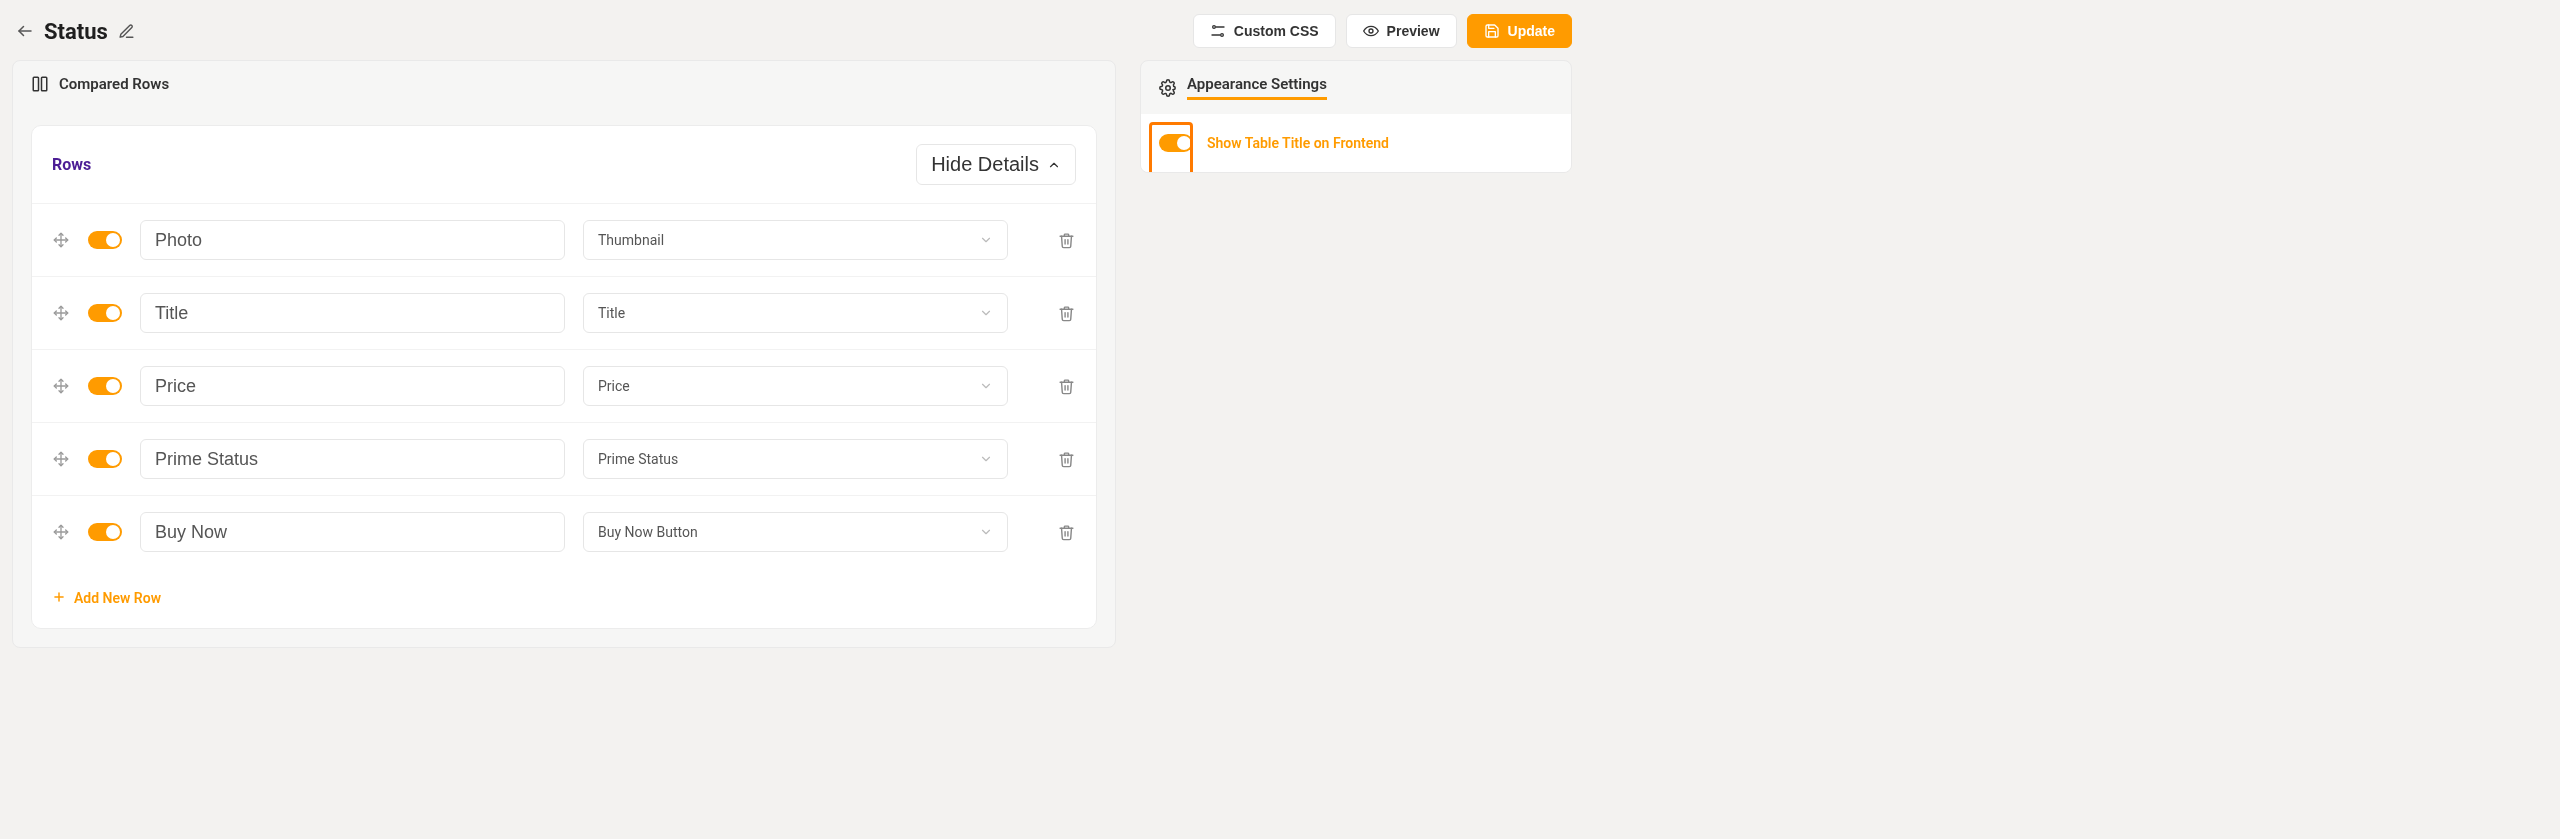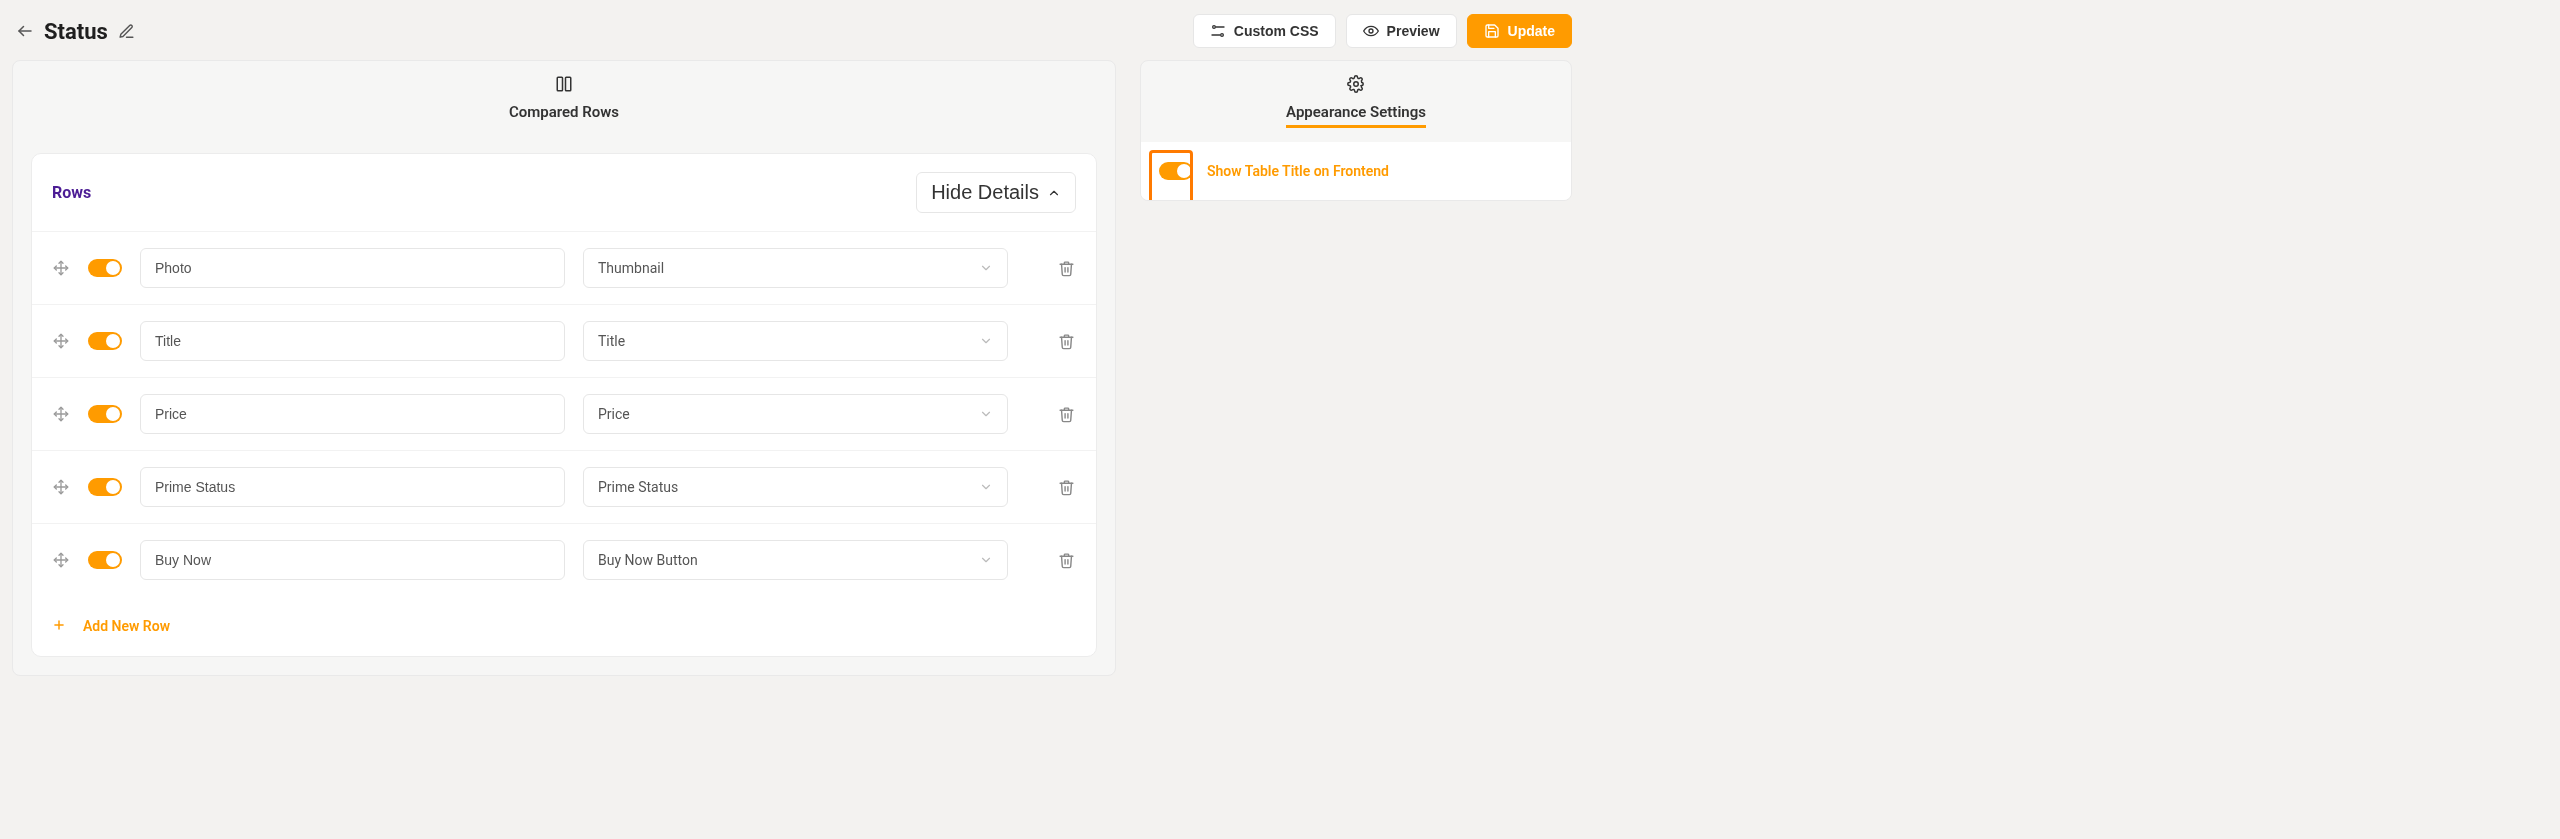--- a/index.html
+++ b/index.html
@@ -38,21 +38,21 @@
 
 .layout { display:flex; gap:24px; align-items:flex-start; }
 .left-col { flex: 1; }
 .right-col { width: 432px; }
 
 .panel {
   border:1px solid #e9e9e9; border-radius:8px; background:#f6f6f5; overflow:hidden;
 }
 .panel-head {
   display:flex; align-items:center; gap:10px; padding:14px 18px;
-  font-weight:600; font-size:15px; color:#333;flex-direction:column;
+  font-weight:600; font-size:15px; color:#333;
 }
 .panel-head.active-tab span.tab-label { border-bottom:3px solid #ff9b00; padding-bottom:4px; }
 
 
 .rows-card {
   margin:18px; background:#fff; border:1px solid #ececec; border-radius:10px;
 }
 .rows-card-head {
   display:flex; align-items:center; justify-content:space-between; padding:18px 20px;
 }
@@ -67,30 +67,30 @@
   border-bottom:1px solid #f2f2f2;
 }
 .row-item:last-of-type { border-bottom:none; }
 .drag-handle { width:18px; height:18px; color:#9a9a9a; cursor:grab; display:flex; align-items:center; justify-content:center;}
 .toggle {
   width:34px; height:18px; background:#ff9b00; border-radius:10px; position:relative; cursor:pointer; flex-shrink:0;
 }
 .toggle::after { content:""; position:absolute; right:2px; top:2px; width:14px; height:14px; background:#fff; border-radius:50%; }
 .text-input {
   flex:1; height:40px; border:1px solid #e6e6e6; border-radius:6px; background:#fff;
-  padding:0 14px; font-size:14px; color:#555;
+  padding:0 14px; font-size:18px; color:#555;
 }
 .select-input {
   flex:1; height:40px; border:1px solid #e6e6e6; border-radius:6px; background:#fff;
   padding:4px 14px; font-size:14px; color:#555; display:flex; align-items:center; justify-content:space-between; cursor:pointer;
 }
 .select-input .chev { color:#bbb; }
 .trash { width:20px; height:20px; color:#888; cursor:pointer; display:flex; align-items:center; justify-content:center; margin-left:30px;}
 .add-row {
-  display:inline-flex; align-items:flex-start; gap:17px; color:#ff9b00; font-weight:600;
+  display:inline-flex; align-items:flex-start; gap:8px; color:#ff9b00; font-weight:600;
   cursor:pointer; padding:22px 20px;
 }
 
 
 .settings-body {
   background:#fff; padding:14px 10px 14px 10px; position:relative;
 }
 .highlight-box {
   position:absolute; left:8px; top:8px; width:44px; height:62px;
   border:3px solid #ff7a00; border-radius:4px; pointer-events:none; z-index:5;

